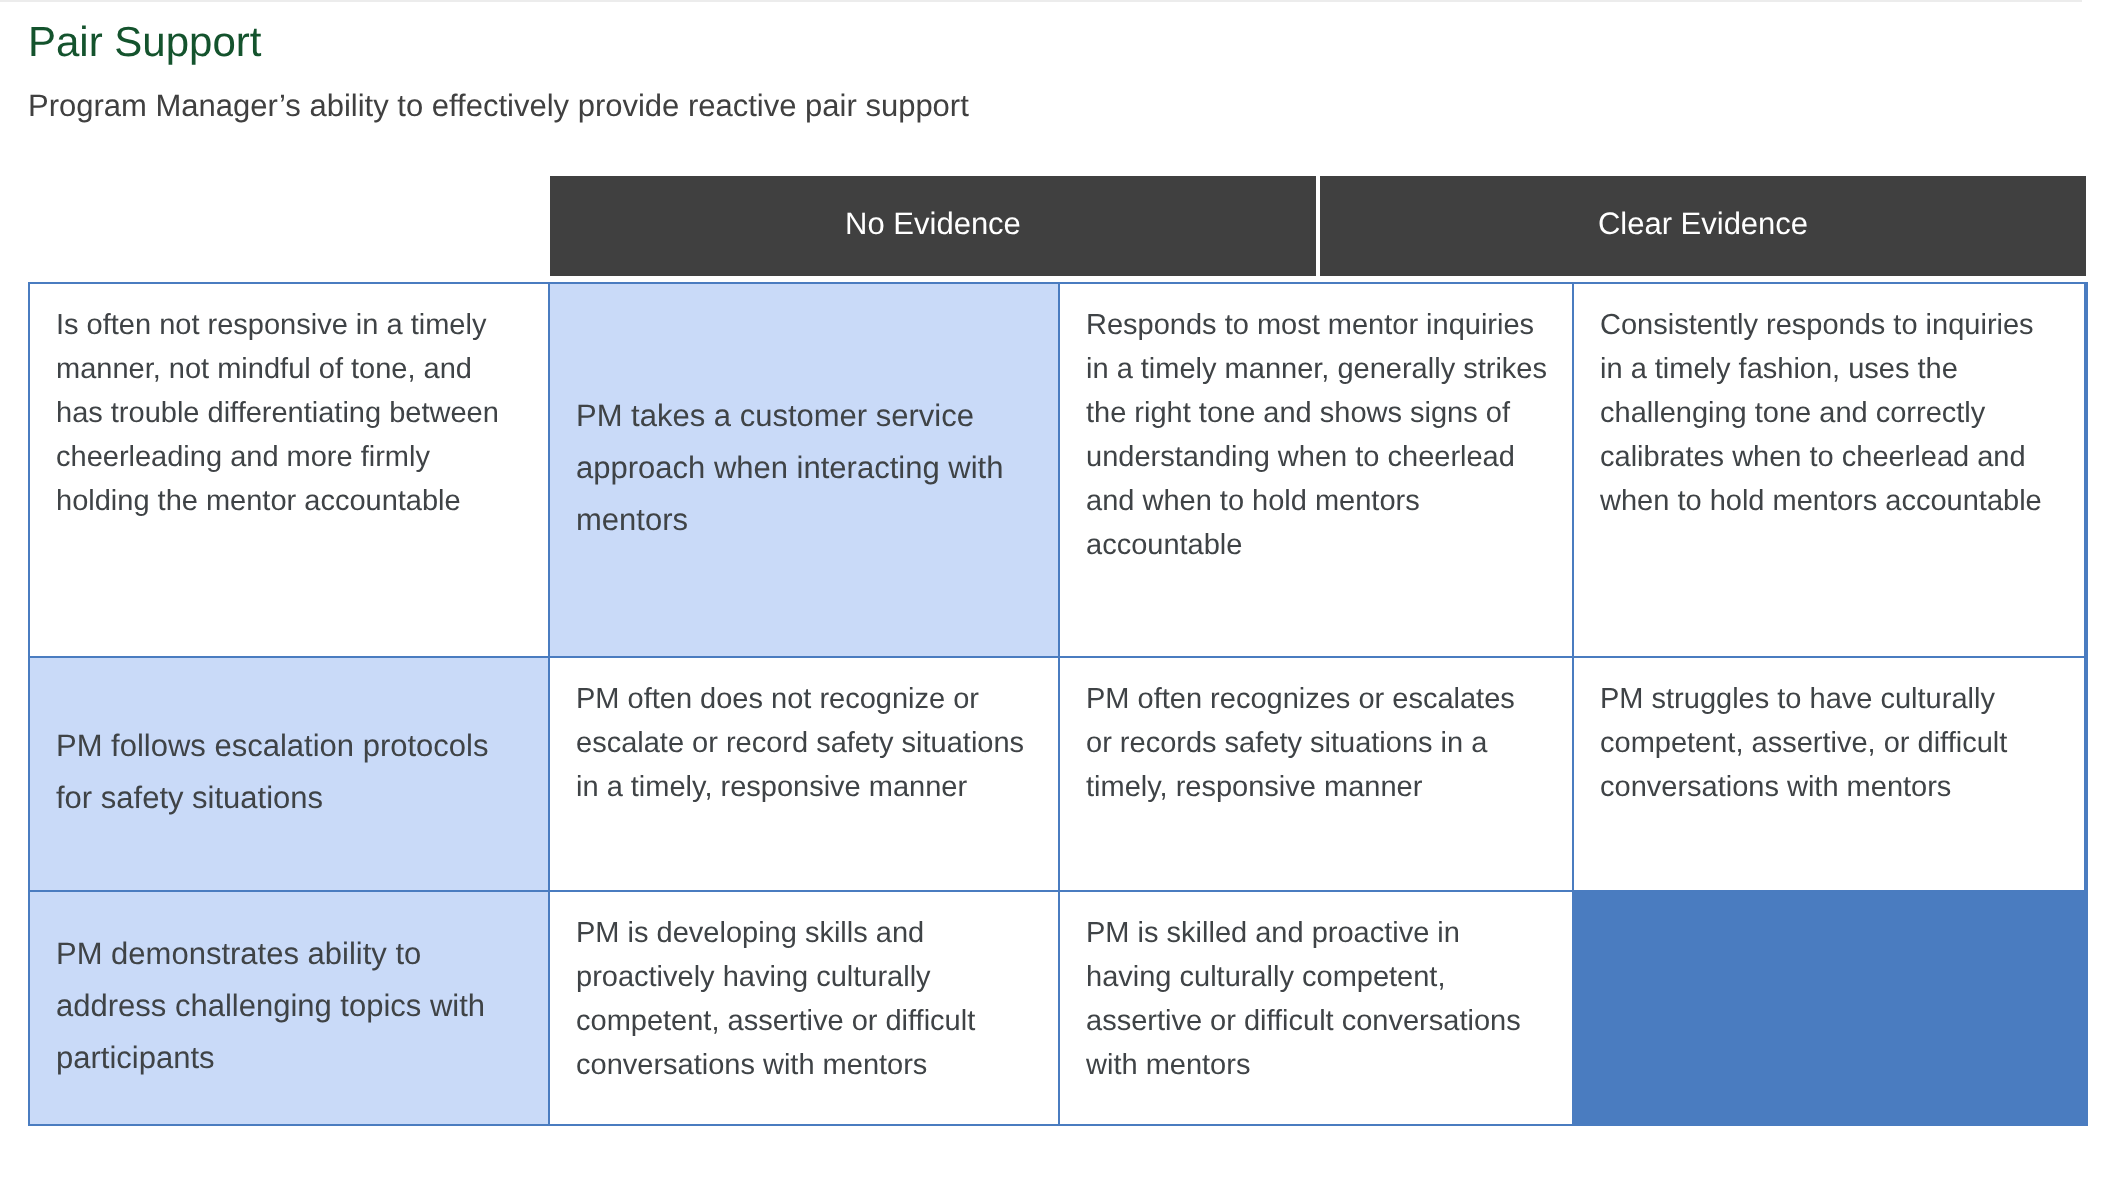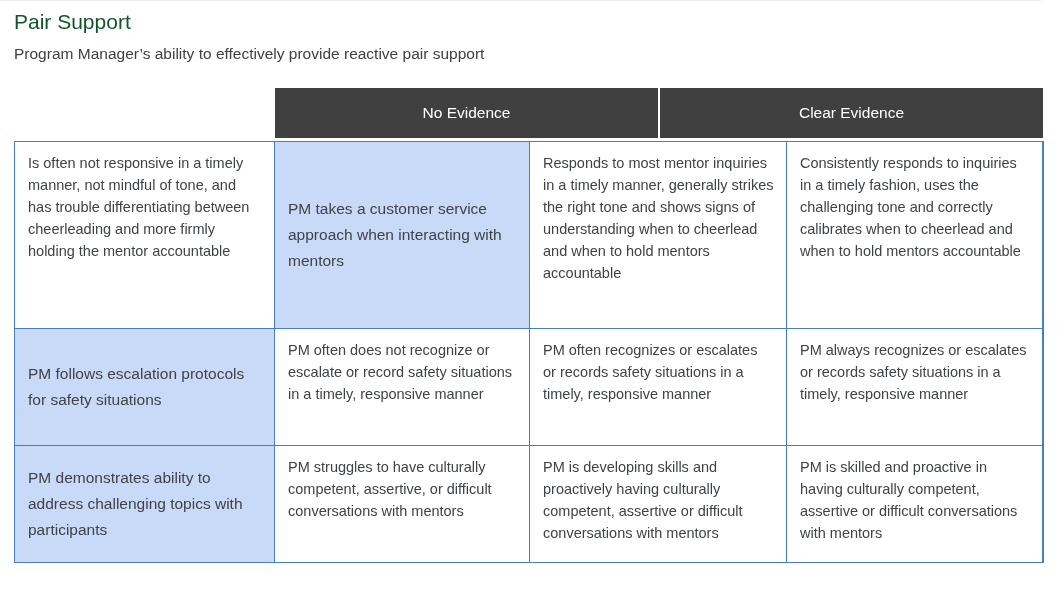--- a/index.html
+++ b/index.html
@@ -93,23 +93,22 @@
       <span>PM takes a customer service approach when interacting with mentors</span>
     </div>
     <div class="cell">Responds to most mentor inquiries in a timely manner, generally strikes the right tone and shows signs of understanding when to cheerlead and when to hold mentors accountable</div>
     <div class="cell">Consistently responds to inquiries in a timely fashion, uses the challenging tone and correctly calibrates when to cheerlead and when to hold mentors accountable</div>
 
     <div class="cell criterion">
       <span>PM follows escalation protocols for safety situations</span>
     </div>
     <div class="cell">PM often does not recognize or escalate or record safety situations in a timely, responsive manner</div>
     <div class="cell">PM often recognizes or escalates or records safety situations in a timely, responsive manner</div>
-    <div class="cell">PM always recognizes or escalates or records safety situations in a timely, responsive manner</div>
 
+    <div class="cell">PM struggles to have culturally competent, assertive, or difficult conversations with mentors</div>
     <div class="cell criterion">
       <span>PM demonstrates ability to address challenging topics with participants</span>
     </div>
-    <div class="cell">PM struggles to have culturally competent, assertive, or difficult conversations with mentors</div>
     <div class="cell">PM is developing skills and proactively having culturally competent, assertive or difficult conversations with mentors</div>
     <div class="cell">PM is skilled and proactive in having culturally competent, assertive or difficult conversations with mentors</div>
 
   </div>
 </div>
 
 </body></html>

